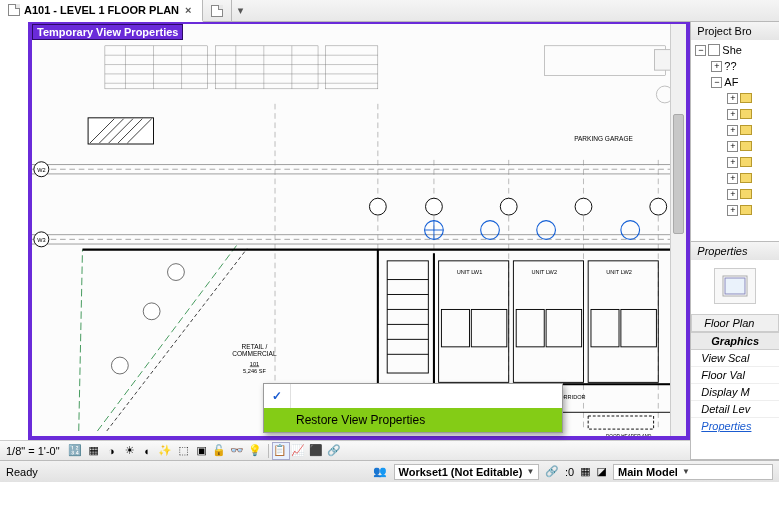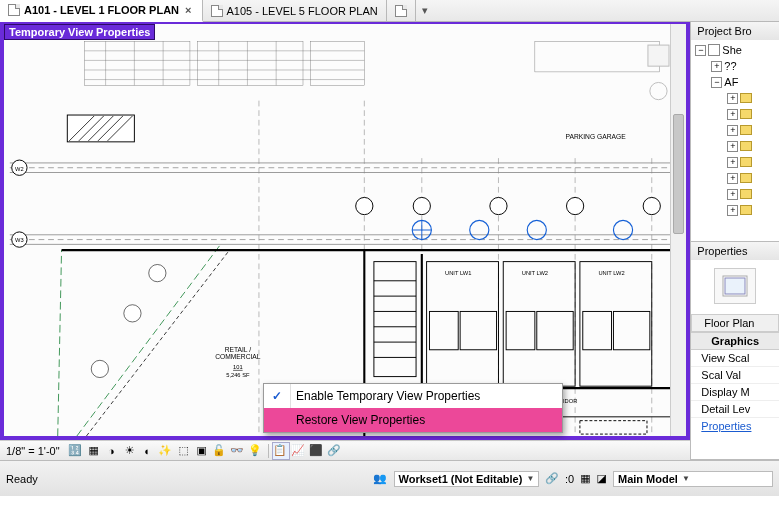--- a/index.html
+++ b/index.html
@@ -10,36 +10,36 @@
   .tab { display: flex; align-items: center; padding: 0 8px; border-right: 1px solid #b8b8b8; gap: 4px; cursor: pointer; font-size: 11px; white-space: nowrap; }
   .tab.active { background: #fff; font-weight: bold; border-bottom: 2px solid #fff; margin-bottom: -1px; }
   .tab .doc-icon { width: 12px; height: 12px; background: #fff; border: 1px solid #888; position: relative; }
   .tab .doc-icon::after { content:""; position:absolute; right:-1px; top:-1px; width:4px; height:4px; background:#e8e8e8; border-left:1px solid #888; border-bottom:1px solid #888; }
   .tab .close-x { font-weight: bold; color: #555; padding: 0 2px; }
   .tab-overflow { width: 18px; display:flex; align-items:center; justify-content:center; color:#555; }
 
   
   .main { display: flex; height: 438px; }
   .canvas-col { width: 706px; display:flex; flex-direction:column; }
-  .viewport { flex: 1; position: relative; border: 4px solid #6a2bd9; border-top-width: 2px; background: #fcfcfc; overflow: hidden; }
+  .viewport { flex: 1; position: relative; border: 4px solid #6a2bd9; border-top-width: 2px; background: #fcfcfc; overflow: hidden; margin-left: 28px; }
   .temp-banner { position:absolute; top:0; left:0; background:#6a2bd9; color:#fff; font-weight:bold; padding:1px 4px; font-size:11px; border:1px solid #2d0a66; }
 
   
   .plan { position:absolute; inset:0; }
   .plan svg { width:100%; height:100%; }
 
   
   .view-ctrl { height: 20px; background: linear-gradient(#fafafa,#e8e8e8); border-top:1px solid #ccc; display:flex; align-items:center; padding:0 4px; gap:2px; }
   .scale-text { padding: 0 6px 0 2px; }
   .vc-icon { width:16px; height:16px; display:flex; align-items:center; justify-content:center; font-size:11px; }
   .vc-icon.hi { outline: 1px solid #aac; background:#e8f0ff; }
   .vc-sep { width:1px; height:14px; background:#bbb; margin:0 2px; }
 
   
-  .status { height: 36px; background: linear-gradient(#f2f2f2,#e2e2e2); border-top:1px solid #bbb; display:flex; align-items:center; padding:0 6px; gap:6px; font-size:11px; }
+  .status { height: 22px; background: linear-gradient(#f2f2f2,#e2e2e2); border-top:1px solid #bbb; display:flex; align-items:center; padding:0 6px; gap:6px; font-size:11px; }
   .status .spacer { flex:1; }
   .ws-dd { display:flex; align-items:center; gap:4px; border:1px solid #bbb; background:#fff; padding:1px 4px;font-weight:bold; }
   .dd-arrow { font-size:8px; color:#444; }
 
   
   .right-col { flex:1; border-left:1px solid #bbb; display:flex; flex-direction:column; }
   .panel { border-bottom:1px solid #bbb; }
   .panel-head { background: linear-gradient(#f5f5f5,#e5e5e5); padding:3px 6px; font-size:11px; display:flex; align-items:flex-start; gap:4px; }
   .tree { padding:2px 0 2px 4px; font-size:11px; }
   .tree-row { display:flex; align-items:center; gap:2px; height:16px; white-space:nowrap; overflow:hidden; }
@@ -52,40 +52,36 @@
   .prop-body { padding:4px; }
   .prop-thumb { width:42px; height:36px; margin: 4px auto 6px; background:#f8f8f8; border:1px solid #ccc; display:flex; align-items:center; justify-content:center; }
   .prop-sel { background:#f0f0f0; border:1px solid #ccc; padding:2px 12px; white-space:nowrap; overflow:hidden; }
   .prop-cat { background:#eaeaea; border-top:1px solid #ccc; border-bottom:1px solid #ccc; padding:2px 20px; font-weight:bold; }
   .prop-row { padding:2px 4px 2px 10px; border-bottom:1px solid #eee; white-space:nowrap; overflow:hidden; }
   .prop-link { color:#1a5bd0; text-decoration:underline; padding:2px 4px 2px 10px; }
 
   
   .ctx { position:absolute; left:263px; top:383px; width:300px; background:#fff; border:1px solid #9a9a9a; box-shadow:2px 3px 6px rgba(0,0,0,0.35); z-index:100; }
   .ctx-row { display:flex; align-items:center; height:24px; padding:0 10px 0 32px; position:relative; font-size:12px; }
-  .ctx-row.hover { background:#ec4899; }
+  .ctx-row.hover { background:#84cc16; }
   .ctx-row .chk { position:absolute; left:8px; color:#1a5bd0; font-weight:bold; }
   .ctx-sep-col { position:absolute; left:26px; top:0; bottom:0; width:1px; background:#e0e0e0; }
 
   
   .vscroll { position:absolute; right:0; top:0; bottom:0; width:16px; background:#f0f0f0; border-left:1px solid #ccc; }
   .vscroll .thumb { position:absolute; left:2px; right:2px; background:#c8c8c8; border:1px solid #aaa; border-radius:2px; }
 </style>
 </head>
 <body>
 
 <div class="tab-bar">
   <div class="tab active">
     <span class="doc-icon"></span>
     <span>A101 - LEVEL 1 FLOOR PLAN</span>
     <span class="close-x">×</span>
-  </div>
-  <div class="tab">
-    <span class="doc-icon"></span>
-    <span>A105 - LEVEL 5 FLOOR PLAN</span>
   </div>
   <div class="tab">
     <span class="doc-icon"></span>
   </div>
   <div class="tab-overflow">▾</div>
 </div>
 
 <div class="main">
   <div class="canvas-col">
     <div class="viewport">
@@ -301,36 +297,36 @@
             <span class="tw">+</span>
             <span class="folder-icon"></span>
           </div>
         <div class="tree-row indent2">
             <span class="tw">+</span>
             <span class="folder-icon"></span>
           </div>
       </div>
     </div>
 
-    <div class="panel" style="flex:1;">
+    <div class="panel" style="flex:1;font-style:italic;">
       <div class="panel-head">
         <span>Properties</span>
       </div>
       <div class="prop-body">
         <div class="prop-thumb">
           <svg width="28" height="24">
               <rect x="2" y="2" width="24" height="20" fill="#fff" stroke="#aaa"></rect>
               <rect x="4" y="4" width="20" height="16" fill="#eaf2fb" stroke="#88b"></rect>
             </svg>
         </div>
       </div>
       <div class="prop-sel">Floor Plan</div>
       <div class="prop-cat">Graphics</div>
       <div class="prop-row">View Scal</div>
-      <div class="prop-row">Scal Val</div>
+      <div class="prop-row">Floor Val</div>
       <div class="prop-row">Display M</div>
       <div class="prop-row">Detail Lev</div>
       <div class="prop-link">Properties</div>
     </div>
   </div>
 </div>
 
 <div class="status">
   <span>Ready</span>
   <span class="spacer"></span>
@@ -346,18 +342,17 @@
   <span class="ws-dd" style="min-width:160px;text-align:right;">
     <span>Main Model</span>
     <span class="dd-arrow">▼</span>
   </span>
 </div>
 
 <div class="ctx">
   <div class="ctx-sep-col"></div>
   <div class="ctx-row">
     <span class="chk">✓</span>
-    <span>Enable Temporary View Properties</span>
   </div>
   <div class="ctx-row hover">
     <span>Restore View Properties</span>
   </div>
 </div>
 
 </body></html>

